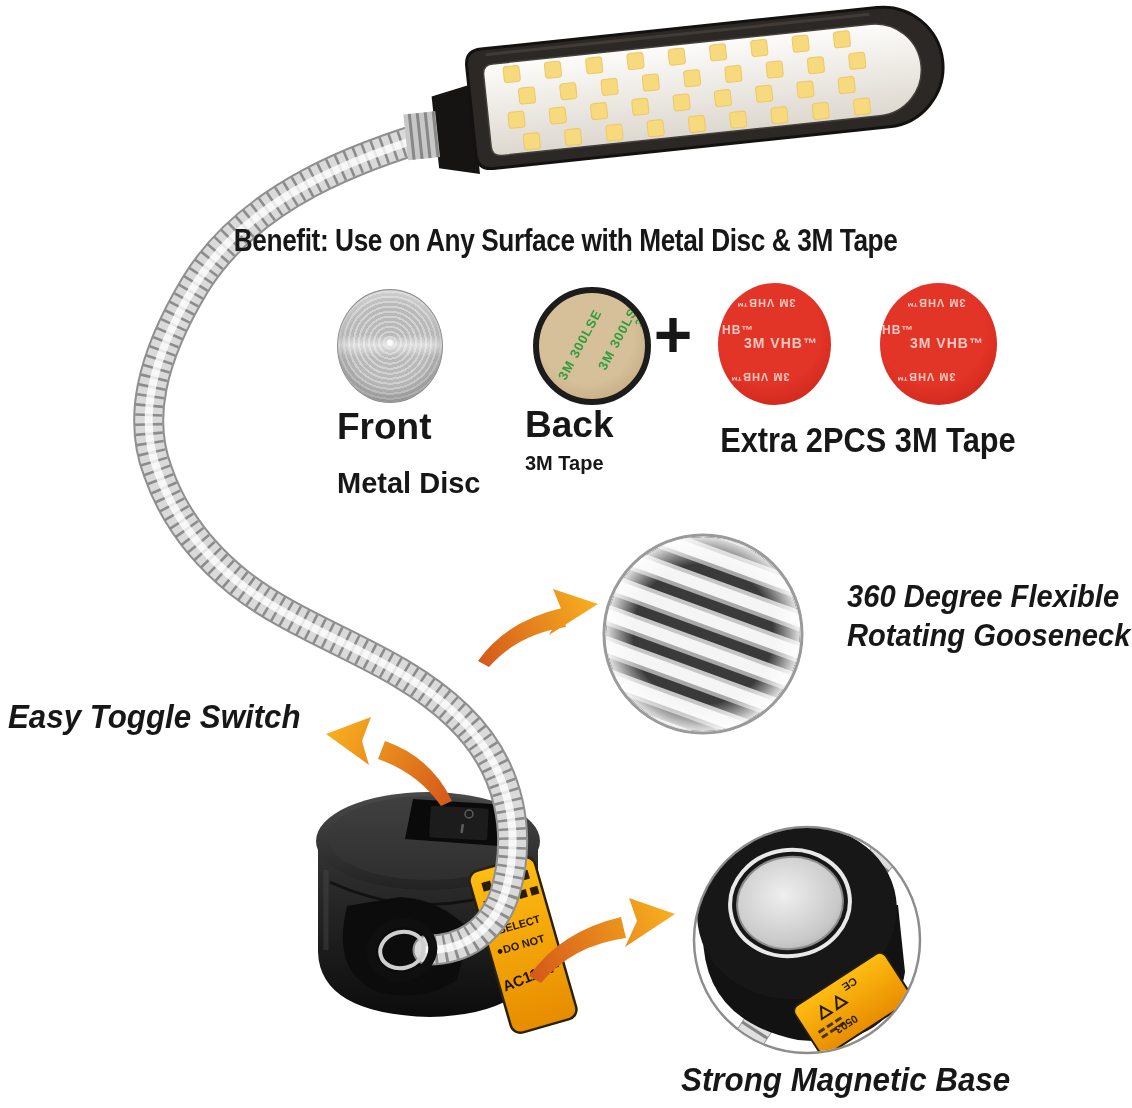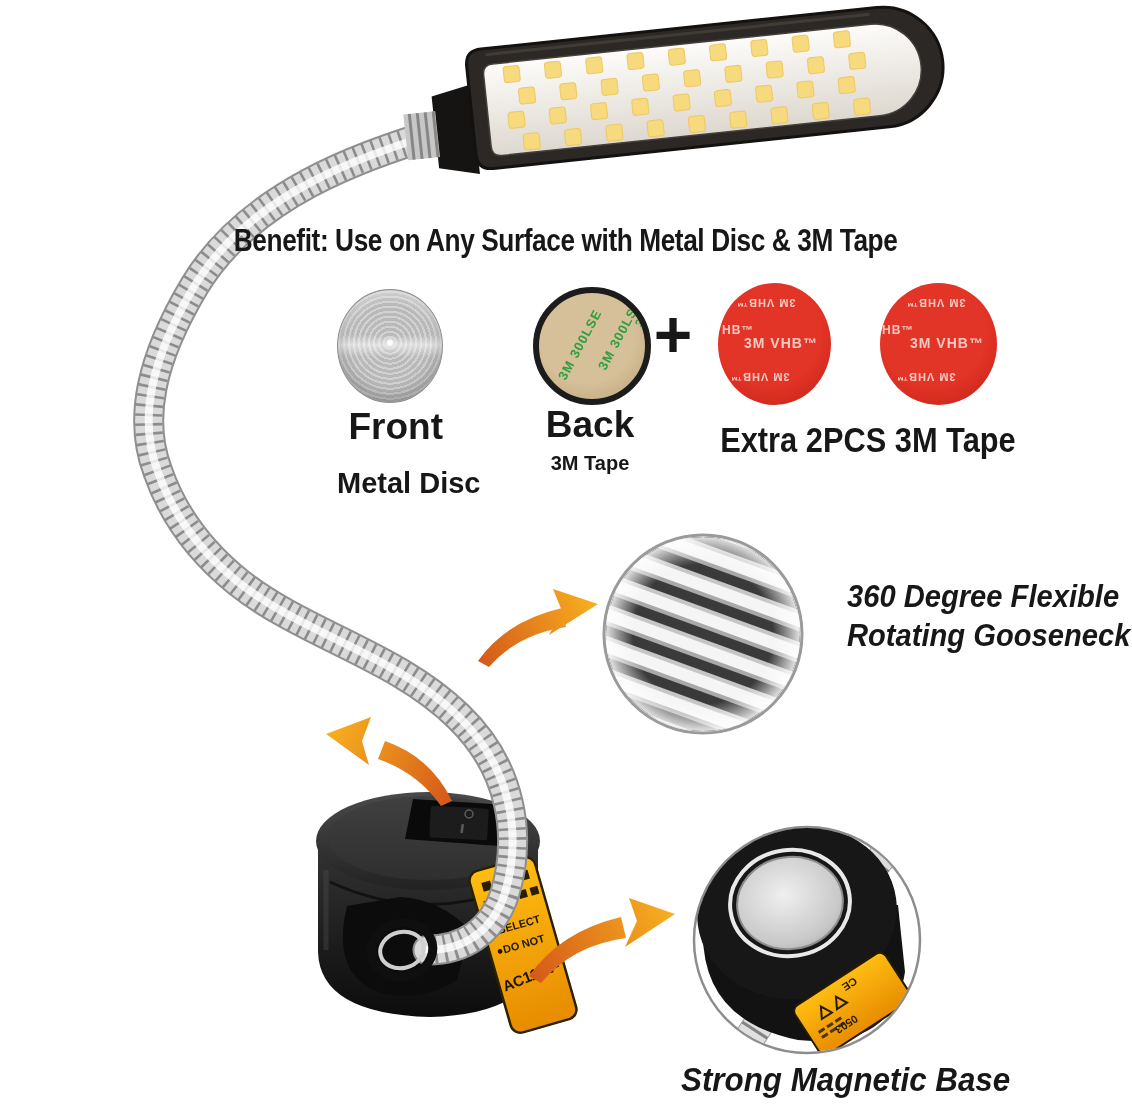--- a/index.html
+++ b/index.html
@@ -265,31 +265,31 @@
       <path d="M 529 976 Q 561 931 621 917 L 626 938 Q 573 945 541 983 Z"></path>
       <path d="M 675 914 L 629 898 L 637 921 L 625 947 Z"></path>
     </g>
   </svg>
 
   <div class="abs center-wrap" style="top:222px">
     <span class="lbl cond" style="font-size:32px;transform:scaleX(0.82);transform-origin:50% 50%;letter-spacing:-0.5px">Benefit: Use on Any Surface with Metal Disc &amp; 3M Tape</span>
   </div>
 
   <div class="disc disc-silver" style="left:337px;top:289px;width:104px;height:112px"></div>
-  <div class="abs" style="left:337px;top:406px;width:106px;text-align:right">
+  <div class="abs" style="left:337px;top:406px;width:106px;text-align:left">
     <div class="lbl" style="font-size:37px">Front</div>
     <div class="lbl" style="font-size:29px;margin-top:19px">Metal Disc</div>
   </div>
 
   <div class="disc disc-back" style="left:533px;top:287px;width:106px;height:106px">
     <span class="green-print" style="left:2px;top:44px;font-size:13px;transform:rotate(-62deg)">3M 300LSE</span>
     <span class="green-print" style="left:42px;top:34px;font-size:13px;transform:rotate(-62deg)">3M 300LSE</span>
     <span class="green-print" style="left:80px;top:-6px;font-size:12px;transform:rotate(-62deg)">3M 300LSE</span>
   </div>
-  <div class="abs" style="left:525px;top:404px;width:130px;text-align:center">
+  <div class="abs" style="left:525px;top:404px;width:130px;text-align:left">
     <div class="lbl" style="font-size:37px">Back</div>
     <div class="lbl" style="font-size:20px;margin-top:6px">3M Tape</div>
   </div>
 
   <div class="abs lbl" style="left:642px;top:296px;width:62px;text-align:center;font-size:66px">+</div>
 
   <div class="disc disc-red" style="left:718px;top:283px;width:113px;height:122px">
     <span class="tape-print flip" style="left:18px;top:14px;font-size:11px">3M VHB™</span>
     <span class="tape-print" style="left:-28px;top:40px;font-size:12px">3M VHB™</span>
     <span class="tape-print" style="left:26px;top:52px;font-size:14px">3M VHB™</span>
@@ -303,18 +303,21 @@
   </div>
   <div class="abs" style="left:700px;top:420px;width:320px;text-align:center">
     <span class="lbl cond" style="font-size:35px;transform:scaleX(0.88);transform-origin:50% 50%">Extra 2PCS 3M Tape</span>
   </div>
 
   <div class="abs" style="left:847px;top:579px">
     <div class="lbl ital cond" style="font-size:31px;transform:scaleX(0.94)">360 Degree Flexible</div>
     <div class="lbl ital cond" style="font-size:31px;margin-top:3px;transform:scaleX(0.94)">Rotating Gooseneck</div>
   </div>
 
+  <div class="abs" style="left:8px;top:697px">
+    <span class="lbl ital cond" style="font-size:34px;transform:scaleX(0.92)">Easy Toggle Switch</span>
+  </div>
 
   <div class="abs" style="left:681px;top:1061px">
     <span class="lbl ital cond" style="font-size:33px;transform:scaleX(0.95)">Strong Magnetic Base</span>
   </div>
 
 </div>
 
 </body></html>

